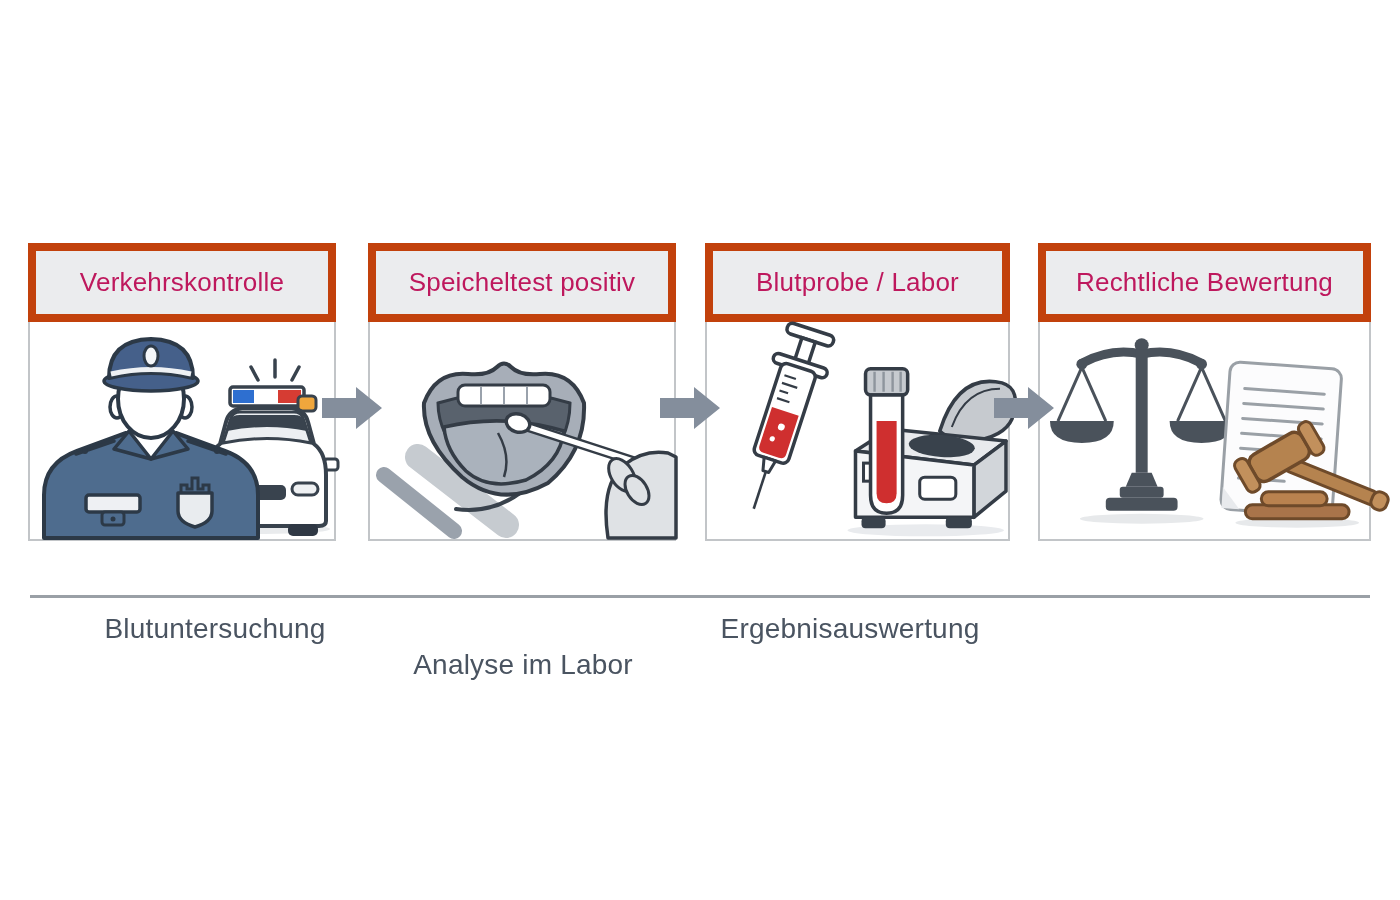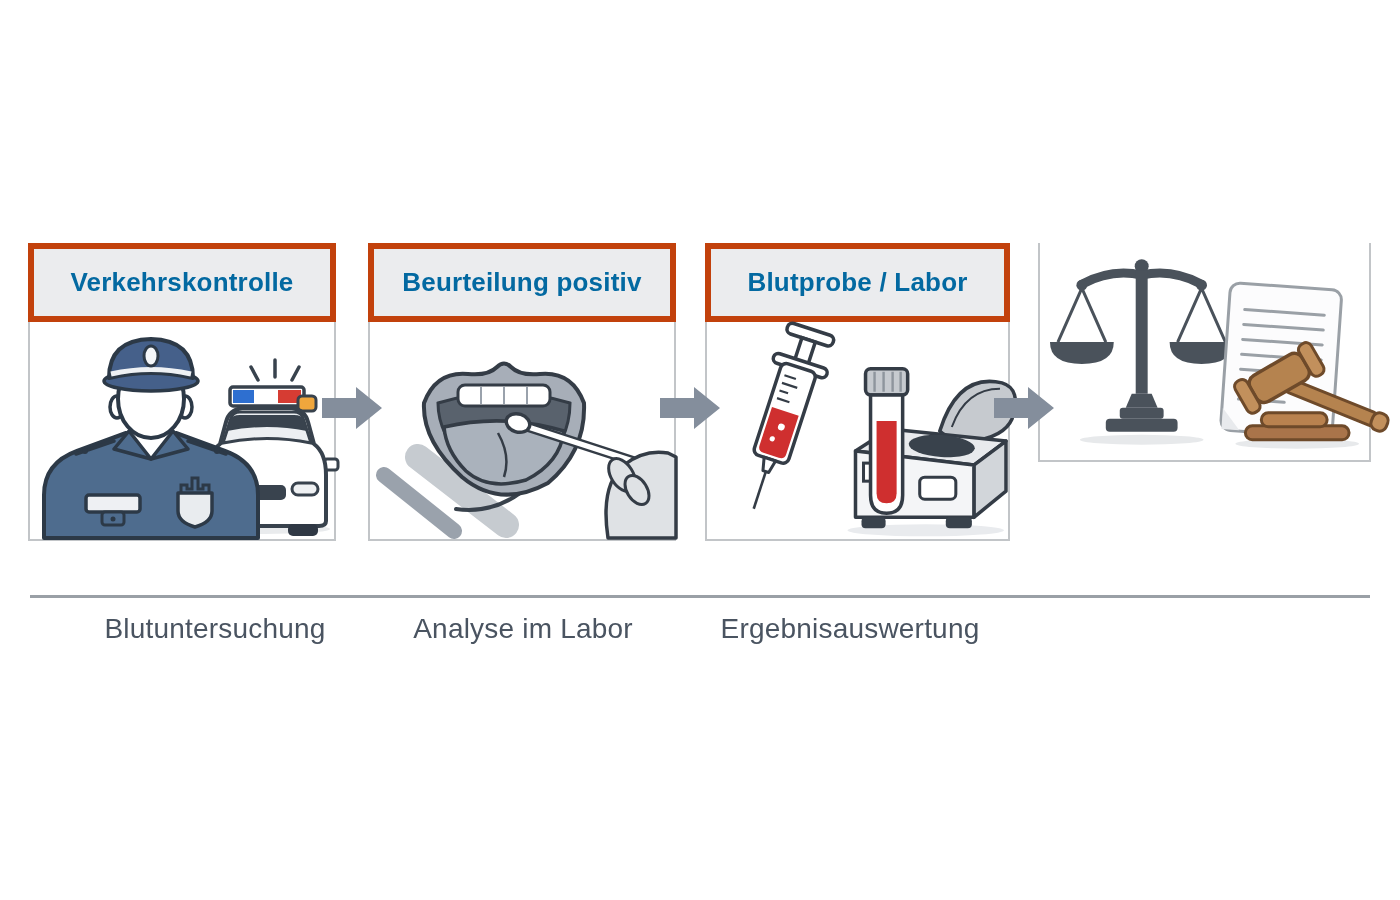--- a/index.html
+++ b/index.html
@@ -7,39 +7,39 @@
   .canvas{position:relative;width:1400px;height:900px;background:#ffffff;overflow:hidden;}
 
   .panel{position:absolute;top:243px;}
   #panel-1{left:28px;width:308px;}
   #panel-2{left:368px;width:308px;}
   #panel-3{left:705px;width:305px;border-radius:18px;}
   #panel-4{left:1038px;width:333px;}
 
   .panel-header{
     box-sizing:border-box;height:79px;
-    background:#ebecee;border:6px solid #c2410c;
+    background:#ebecee;border:8px solid #c2410c;
     display:flex;align-items:center;justify-content:center;
-    font-weight:bold;font-size:26px;color:#0369a1;letter-spacing:.2px;
+    font-weight:normal;font-size:26px;color:#be185d;letter-spacing:.2px;
   }
   .panel-body{
     box-sizing:border-box;height:219px;background:#ffffff;
     border:2px solid #c2c5c8;border-top:none;position:relative;
   }
   .panel-body svg{position:absolute;left:0;top:0;width:100%;height:100%;overflow:visible;}
 
   .arrow{position:absolute;top:384px;width:60px;height:48px;color:#848e9c;}
   #arrow-1{left:322px;} #arrow-2{left:660px;} #arrow-3{left:994px;}
   .arrow svg{width:100%;height:100%;display:block;}
 
   .divider{position:absolute;left:30px;top:595px;width:1340px;height:3px;background:#9aa0a6;}
 
   .caption{position:absolute;top:613px;width:320px;text-align:center;
     font-size:28px;color:#4a5461;letter-spacing:.2px;}
-  #caption-1{left:55px;} #caption-2{left:363px;} #caption-3{left:690px;} #caption-4{left:1026px;}
+  #caption-1{left:55px;} #caption-2{left:363px;margin-top:36px;} #caption-3{left:690px;} #caption-4{left:1026px;}
 </style>
 </head>
 <body>
 
 <div class="canvas">
 
   <div class="panel" id="panel-1">
     <div class="panel-header">Verkehrskontrolle</div>
     <div class="panel-body">
       <svg viewBox="0 0 304 215">
@@ -80,21 +80,21 @@
           <ellipse cx="121" cy="58" rx="47" ry="10" fill="#45608a" stroke="#2c3947" stroke-width="3.5"></ellipse>
           <path d="M79,55 Q79,17 121,16 Q163,17 163,55 Q121,45 79,55 Z" fill="#45608a" stroke="#2c3947" stroke-width="4" stroke-linejoin="round"></path>
           <path d="M81,51 Q121,42 161,51" stroke="#eef1f4" stroke-width="5" fill="none"></path>
           <ellipse cx="121" cy="33" rx="7" ry="10" fill="#f4f6f8" stroke="#2c3947" stroke-width="3"></ellipse>
         </g>
       </svg>
     </div>
   </div>
 
   <div class="panel" id="panel-2">
-    <div class="panel-header">Beurteilung positiv</div>
+    <div class="panel-header">Speicheltest positiv</div>
     <div class="panel-body">
       <svg viewBox="0 0 304 215">
         <g>
           <path d="M14,152 L84,208" stroke="#9aa2ac" stroke-width="16" stroke-linecap="round" fill="none"></path>
           <path d="M48,134 L136,202" stroke="#c6cbd0" stroke-width="26" stroke-linecap="round" fill="none"></path>
           <path d="M164,158 Q130,192 86,186" stroke="#39424c" stroke-width="4" stroke-linecap="round" fill="none"></path>
         </g>
         <g>
           <path d="M54,80 Q66,48 98,51 Q118,53 127,44 Q134,37 141,44 Q150,53 170,51 Q202,48 214,80 Q216,128 178,160 Q130,186 92,154 Q52,118 54,80 Z" fill="#a7aeb8" stroke="#343c46" stroke-width="4" stroke-linejoin="round"></path>
           <path d="M68,80 Q134,60 200,80 Q200,118 168,148 Q128,168 98,142 Q68,112 68,80 Z" fill="#59626d" stroke="#343c46" stroke-width="3"></path>
@@ -148,20 +148,21 @@
           <rect x="158" y="46" width="42" height="26" rx="5" fill="#c6cacf" stroke="#343c46" stroke-width="3.5"></rect>
           <path d="M167,49 v20 M176,49 v20 M185,49 v20 M193,49 v20" stroke="#8e959d" stroke-width="2.4"></path>
           <path d="M163,72 h32 v100 q0,18 -16,18 q-16,0 -16,-18 Z" fill="#fff" stroke="#343c46" stroke-width="3.5" stroke-linejoin="round"></path>
           <path d="M169,98 h20 v72 q0,10 -10,10 q-10,0 -10,-10 Z" fill="#cf2f2f"></path>
         </g>
       </svg>
     </div>
   </div>
 
   <div class="panel" id="panel-4">
+    <div class="panel-header">Rechtliche Bewertung</div>
     <div class="panel-body">
       <svg viewBox="0 0 330 215">
         <g fill="#4a525b">
           <ellipse cx="102" cy="196" rx="62" ry="5" fill="#e7e9eb"></ellipse>
           <circle cx="102" cy="22" r="7"></circle>
           <path d="M42,40 Q72,24 102,31 Q132,24 162,40" stroke="#4a525b" stroke-width="9" fill="none" stroke-linecap="round"></path>
           <circle cx="42" cy="41" r="5.5"></circle>
             <circle cx="162" cy="41" r="5.5"></circle>
           <path d="M96,26 h12 v124 h-12 Z"></path>
           <polygon points="92,150 112,150 118,164 86,164"></polygon>

